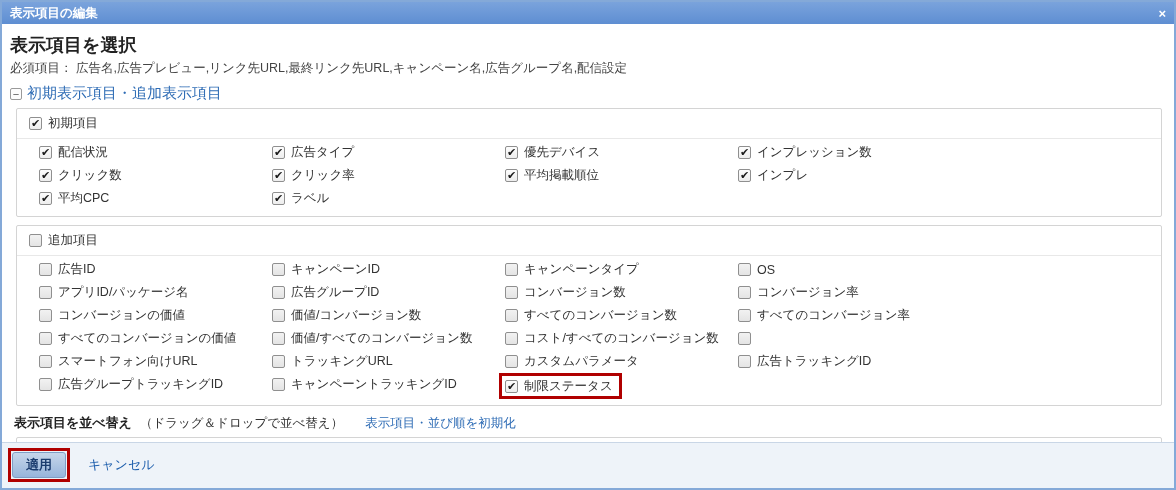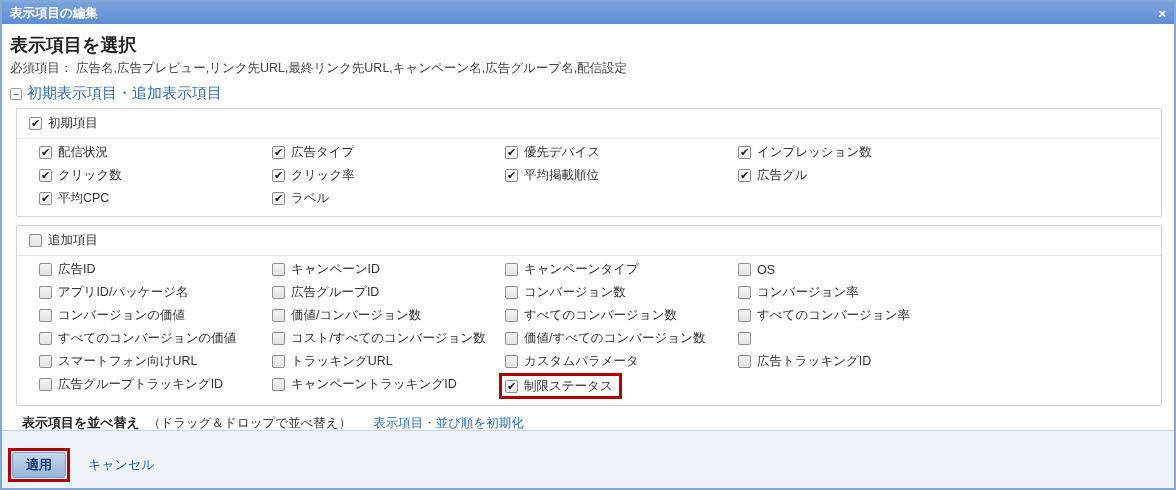--- a/index.html
+++ b/index.html
@@ -93,21 +93,21 @@
   }
   .cb.checked { background: linear-gradient(#fdfdfd, #ededed); }
   .cb-text { font-size: 12.5px; color: #333; white-space: nowrap; }
   .cb-item.highlight {
     border: 3px solid #b00000;
     padding: 0 6px 0 3px;
     height: 26px;
     margin-left: -6px;
   }
 
-  .sort-row { display: flex; align-items: baseline; gap: 8px; margin: 6px 0 5px 12px; }
+  .sort-row { display: flex; align-items: baseline; gap: 8px; margin: 6px 0 5px 4px; }
   .sort-title { font-weight: bold; font-size: 13px; color: #222; }
   .sort-hint { font-size: 12.5px; color: #333; }
   .sort-reset-link { color: #2e6cb5; font-size: 12.5px; margin-left: 14px; cursor: pointer; }
 
   .chips-box {
     border: 1px solid #d4d4d4;
     border-radius: 2px;
     margin: 0 2px 0 6px;
     padding: 8px 8px 13px 29px;
     display: flex;
@@ -129,21 +129,21 @@
     justify-content: center;
     text-align: center;
     white-space: pre-line;
     cursor: move;
   }
 
   .footer {
     flex: 0 0 auto;
     background: #eef3f9;
     border-top: 1px solid #c9d6e6;
-    padding: 17px 10px 6px 6px;
+    padding: 5px 10px 6px 6px;
     display: flex;
     align-items: center;
   }
   .apply-annotation {
     display: inline-block;
     border: 3px solid #b00000;
     padding: 1px;
     background: transparent;
   }
   .apply-btn {
@@ -219,21 +219,21 @@
           <label class="cb-item">
             <span class="cb checked">✔</span>
             <span class="cb-text">クリック率</span>
           </label>
           <label class="cb-item">
             <span class="cb checked">✔</span>
             <span class="cb-text">平均掲載順位</span>
           </label>
           <label class="cb-item">
             <span class="cb checked">✔</span>
-            <span class="cb-text">広告グル</span>
+            <span class="cb-text">インプレ</span>
           </label>
           <label class="cb-item">
             <span class="cb checked">✔</span>
             <span class="cb-text">平均CPC</span>
           </label>
           <label class="cb-item">
             <span class="cb checked">✔</span>
             <span class="cb-text">ラベル</span>
           </label>
         </div>
@@ -293,25 +293,25 @@
           <label class="cb-item">
             <span class="cb"></span>
             <span class="cb-text">すべてのコンバージョン率</span>
           </label>
           <label class="cb-item">
             <span class="cb"></span>
             <span class="cb-text">すべてのコンバージョンの価値</span>
           </label>
           <label class="cb-item">
             <span class="cb"></span>
+            <span class="cb-text">価値/すべてのコンバージョン数</span>
+          </label>
+          <label class="cb-item">
+            <span class="cb"></span>
             <span class="cb-text">コスト/すべてのコンバージョン数</span>
-          </label>
-          <label class="cb-item">
-            <span class="cb"></span>
-            <span class="cb-text">価値/すべてのコンバージョン数</span>
           </label>
           <label class="cb-item">
             <span class="cb"></span>
           </label>
           <label class="cb-item">
             <span class="cb"></span>
             <span class="cb-text">スマートフォン向けURL</span>
           </label>
           <label class="cb-item">
             <span class="cb"></span>

